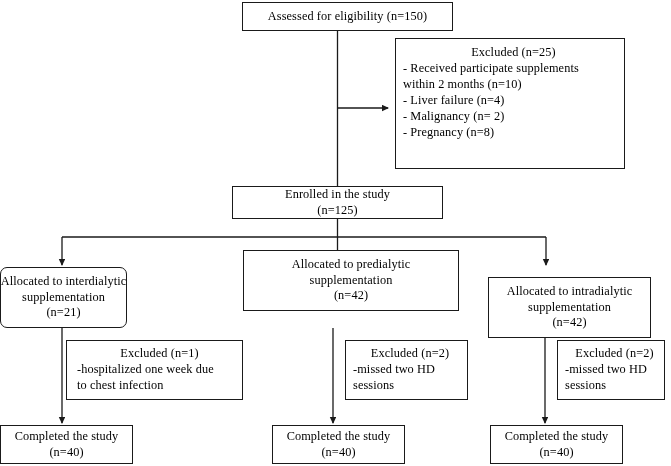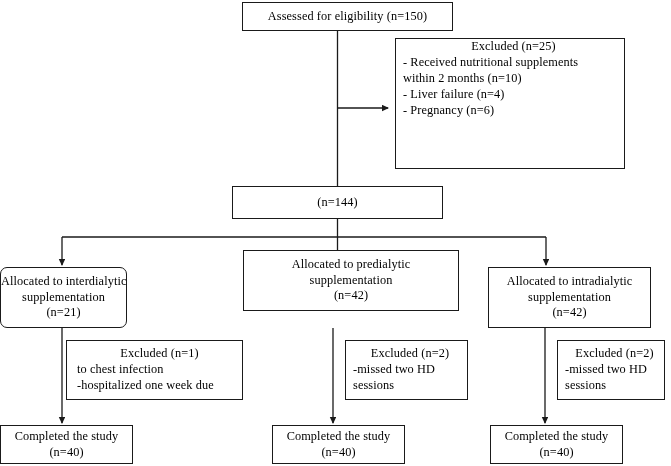--- a/index.html
+++ b/index.html
@@ -19,20 +19,21 @@
     height: 466px;
     background: #ffffff;
   }
   .flow-box {
     position: absolute;
     box-sizing: border-box;
     border: 1.4px solid #1a1a1a;
     background: #ffffff;
     display: flex;
     flex-direction: column;
+    align-items: center;
     justify-content: center;
     color: #000000;
     font-family: "Liberation Serif", "DejaVu Serif", serif;
     font-size: 12.3px;
     line-height: 1.30;
     text-align: center;
     letter-spacing: 0.1px;
   }
   .flow-box.left-align {
     align-items: flex-start;
@@ -80,54 +81,56 @@
 
     <line x1="62" y1="328" x2="62" y2="423" stroke="#1a1a1a" stroke-width="1.3" marker-end="url(#arrowhead)"></line>
     <line x1="333" y1="328" x2="333" y2="423" stroke="#1a1a1a" stroke-width="1.3" marker-end="url(#arrowhead)"></line>
     <line x1="545" y1="328" x2="545" y2="423" stroke="#1a1a1a" stroke-width="1.3" marker-end="url(#arrowhead)"></line>
   </svg>
 
   <div class="flow-box" style="left:242px; top:2px; width:211px; height:29px;">
     <span class="line">Assessed for eligibility (n=150)</span>
   </div>
 
-  <div class="flow-box left-align" style="left:395px; top:38px; width:230px; height:131px; justify-content:flex-start; ">
+  <div class="flow-box left-align" style="left:395px; top:38px; width:230px; height:131px; justify-content:flex-start; padding-top:6px;">
     <span class="line centered">Excluded (n=25)</span>
-    <span class="line">- Received nutritional supplements</span>
+    <span class="line">- Received participate supplements</span>
     <span class="line">within 2 months (n=10)</span>
     <span class="line">- Liver failure (n=4)</span>
-    <span class="line">- Pregnancy (n=6)</span>
+    <span class="line">- Malignancy (n= 2)</span>
+    <span class="line">- Pregnancy (n=8)</span>
   </div>
 
   <div class="flow-box" style="left:232px; top:186px; width:211px; height:33px;">
-    <span class="line">(n=144)</span>
+    <span class="line">Enrolled in the study</span>
+    <span class="line">(n=125)</span>
   </div>
 
   <div class="flow-box" style="left:0px; top:267px; width:127px; height:61px;border-radius:7px;">
     <span class="line">Allocated to interdialytic</span>
     <span class="line">supplementation</span>
     <span class="line">(n=21)</span>
   </div>
 
   <div class="flow-box" style="left:243px; top:250px; width:216px; height:61px;">
     <span class="line">Allocated to predialytic</span>
     <span class="line">supplementation</span>
     <span class="line">(n=42)</span>
   </div>
 
-  <div class="flow-box" style="left:488px; top:267px; width:163px; height:61px;">
+  <div class="flow-box" style="left:488px; top:277px; width:163px; height:61px;">
     <span class="line">Allocated to intradialytic</span>
     <span class="line">supplementation</span>
     <span class="line">(n=42)</span>
   </div>
 
   <div class="flow-box left-align" style="left:66px; top:340px; width:177px; height:60px;padding-left:10px;">
     <span class="line centered">Excluded (n=1)</span>
+    <span class="line">-hospitalized one week due</span>
     <span class="line">to chest infection</span>
-    <span class="line">-hospitalized one week due</span>
   </div>
 
   <div class="flow-box left-align" style="left:345px; top:340px; width:123px; height:60px;">
     <span class="line centered">Excluded (n=2)</span>
     <span class="line">-missed two HD</span>
     <span class="line">sessions</span>
   </div>
 
   <div class="flow-box left-align" style="left:557px; top:340px; width:108px; height:60px;">
     <span class="line centered">Excluded (n=2)</span>

